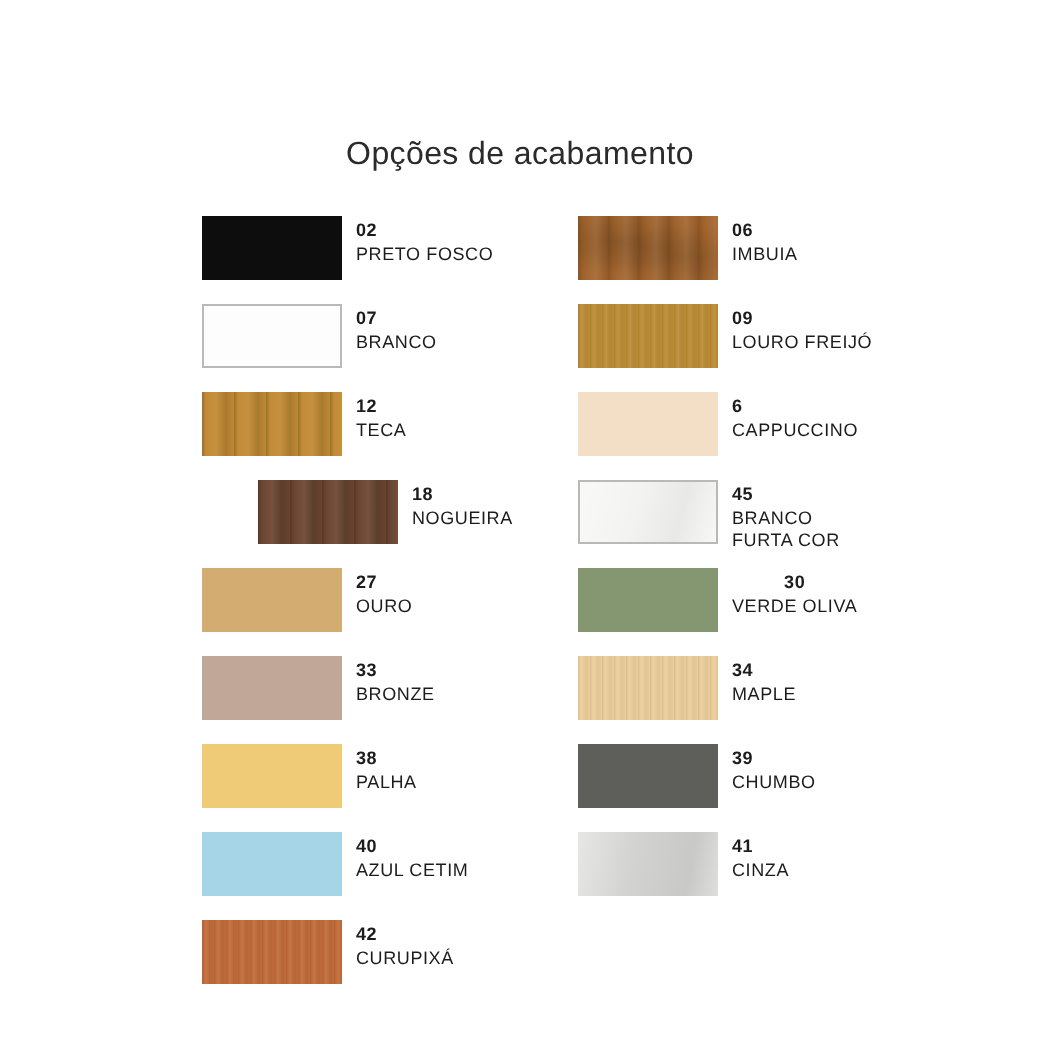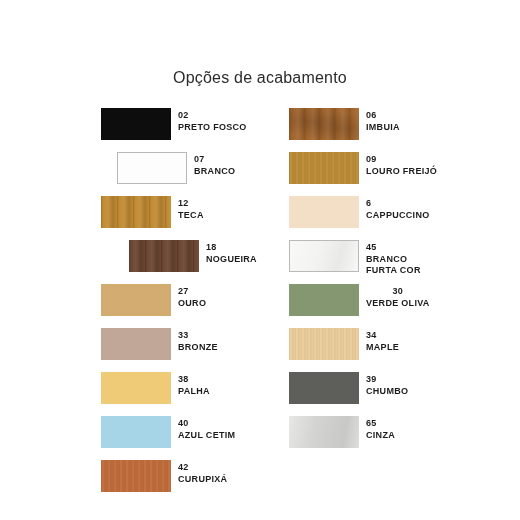--- a/index.html
+++ b/index.html
@@ -119,41 +119,41 @@
     line-height: 1.28;
   }
   .code {
     font-size: 9px;
     font-weight: 700;
     letter-spacing: 0.3px;
     color: #1c1c1c;
   }
   .name {
     font-size: 9px;
-    font-weight: 700;
+    font-weight: 400;
     letter-spacing: 0.3px;
     color: #1c1c1c;
     white-space: pre-line;
   }
 </style>
 </head>
 <body>
 
 <h1 class="page-title">Opções de acabamento</h1>
 
 <div class="grid">
   <div class="column left">
       <div class="swatch-item" style="top: 0px;">
         <div class="swatch" style="width: 70px; height: 32px; background: rgb(13, 13, 13);"></div>
         <div class="labels">
           <div class="code">02</div>
           <div class="name">PRETO FOSCO</div>
         </div>
       </div>
-      <div class="swatch-item" style="top: 44px; margin-left: 16px;">
+      <div class="swatch-item" style="top: 44px;">
         <div class="swatch bordered" style="width: 70px; height: 32px; background: rgb(253, 253, 253);"></div>
         <div class="labels">
           <div class="code">07</div>
           <div class="name">BRANCO</div>
         </div>
       </div>
       <div class="swatch-item" style="top: 88px;">
         <div class="swatch" style="width: 70px; height: 32px; background: rgb(194, 139, 52);">
           <div class="grain vertical-plank"></div>
         </div>
@@ -266,18 +266,18 @@
         <div class="labels">
           <div class="code">39</div>
           <div class="name">CHUMBO</div>
         </div>
       </div>
       <div class="swatch-item" style="top: 308px;">
         <div class="swatch" style="width: 70px; height: 32px; background: rgb(211, 211, 209);">
           <div class="grain gray-sheen"></div>
         </div>
         <div class="labels">
-          <div class="code">65</div>
+          <div class="code">41</div>
           <div class="name">CINZA</div>
         </div>
       </div>
     </div>
 </div>
 
 </body></html>

